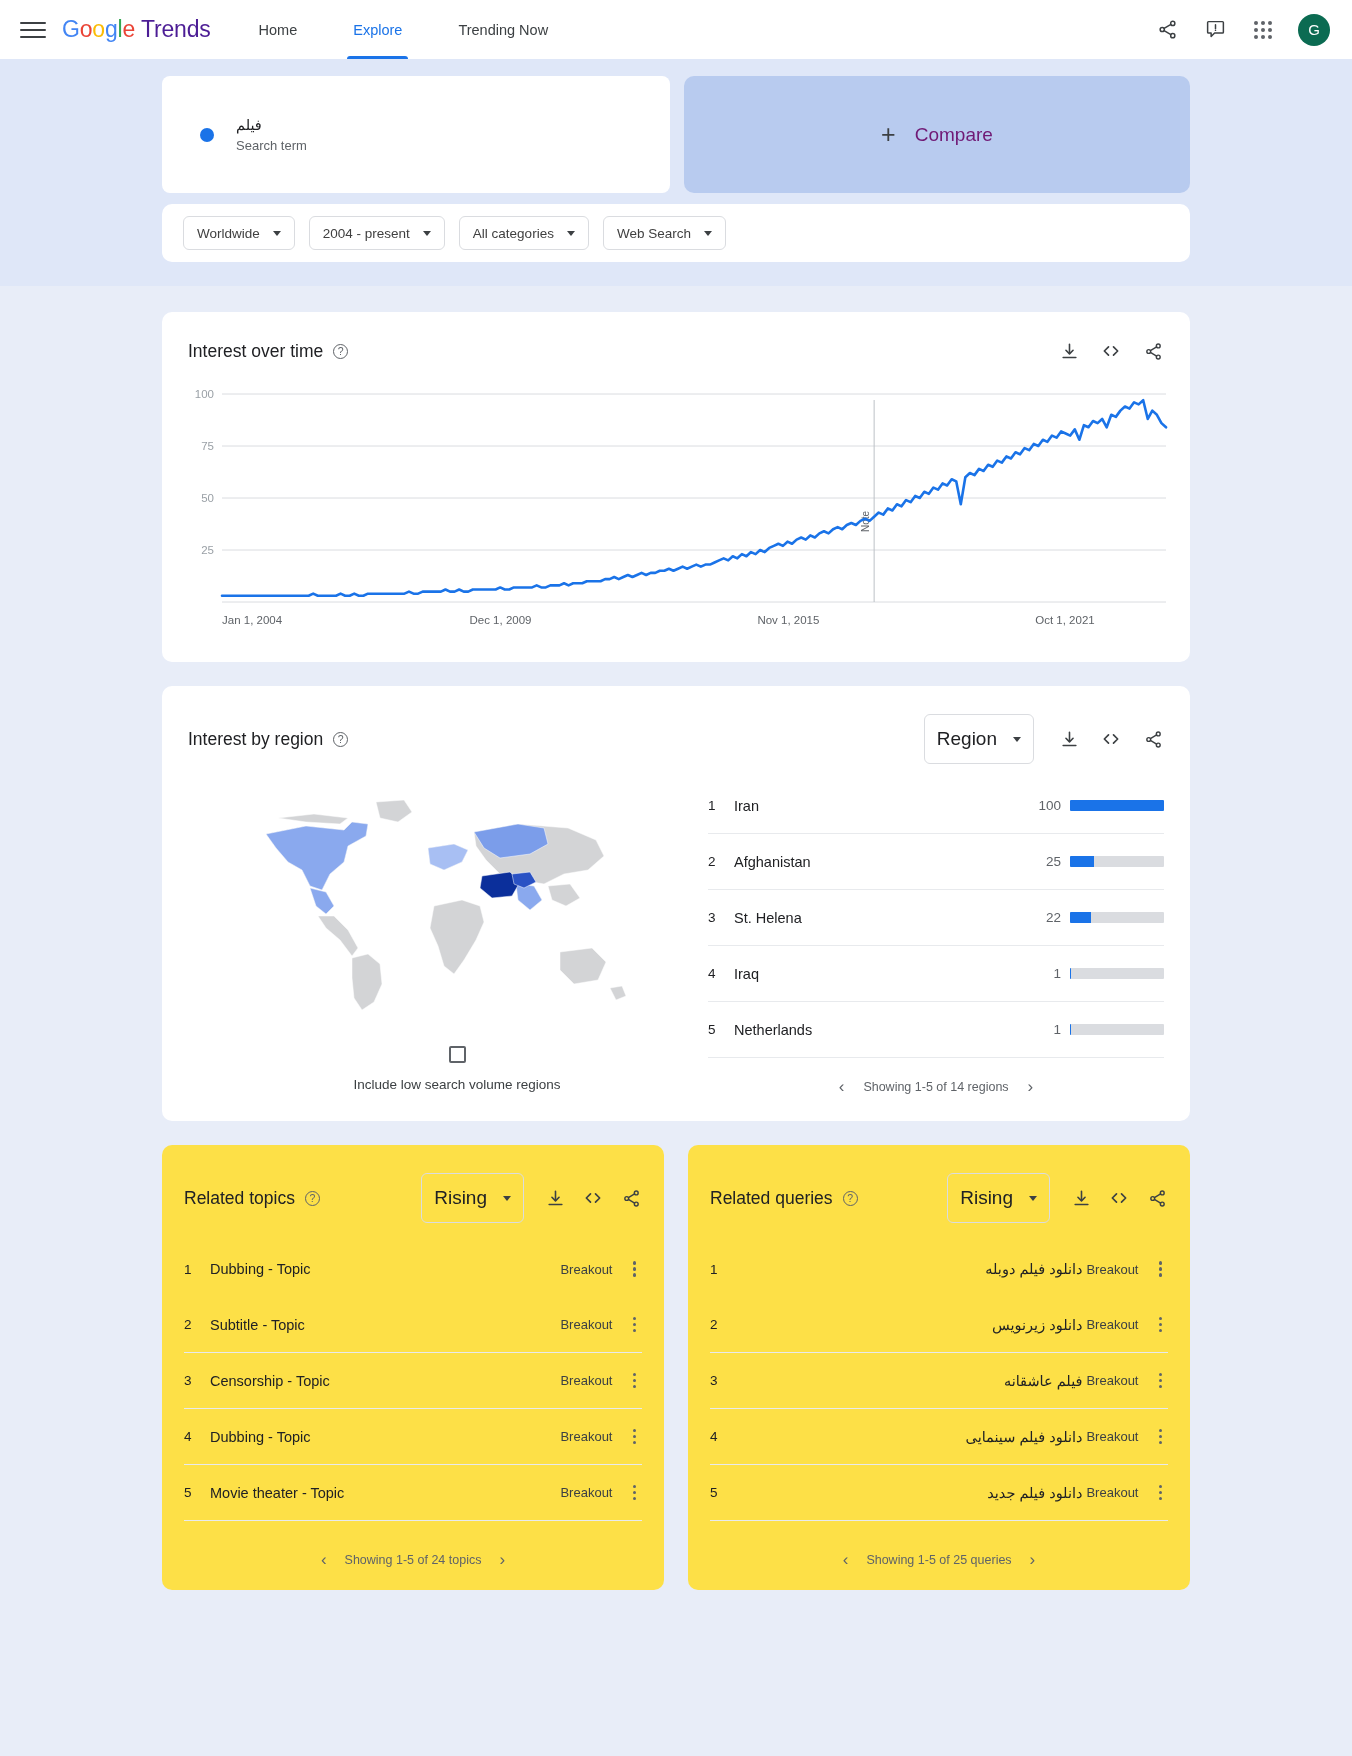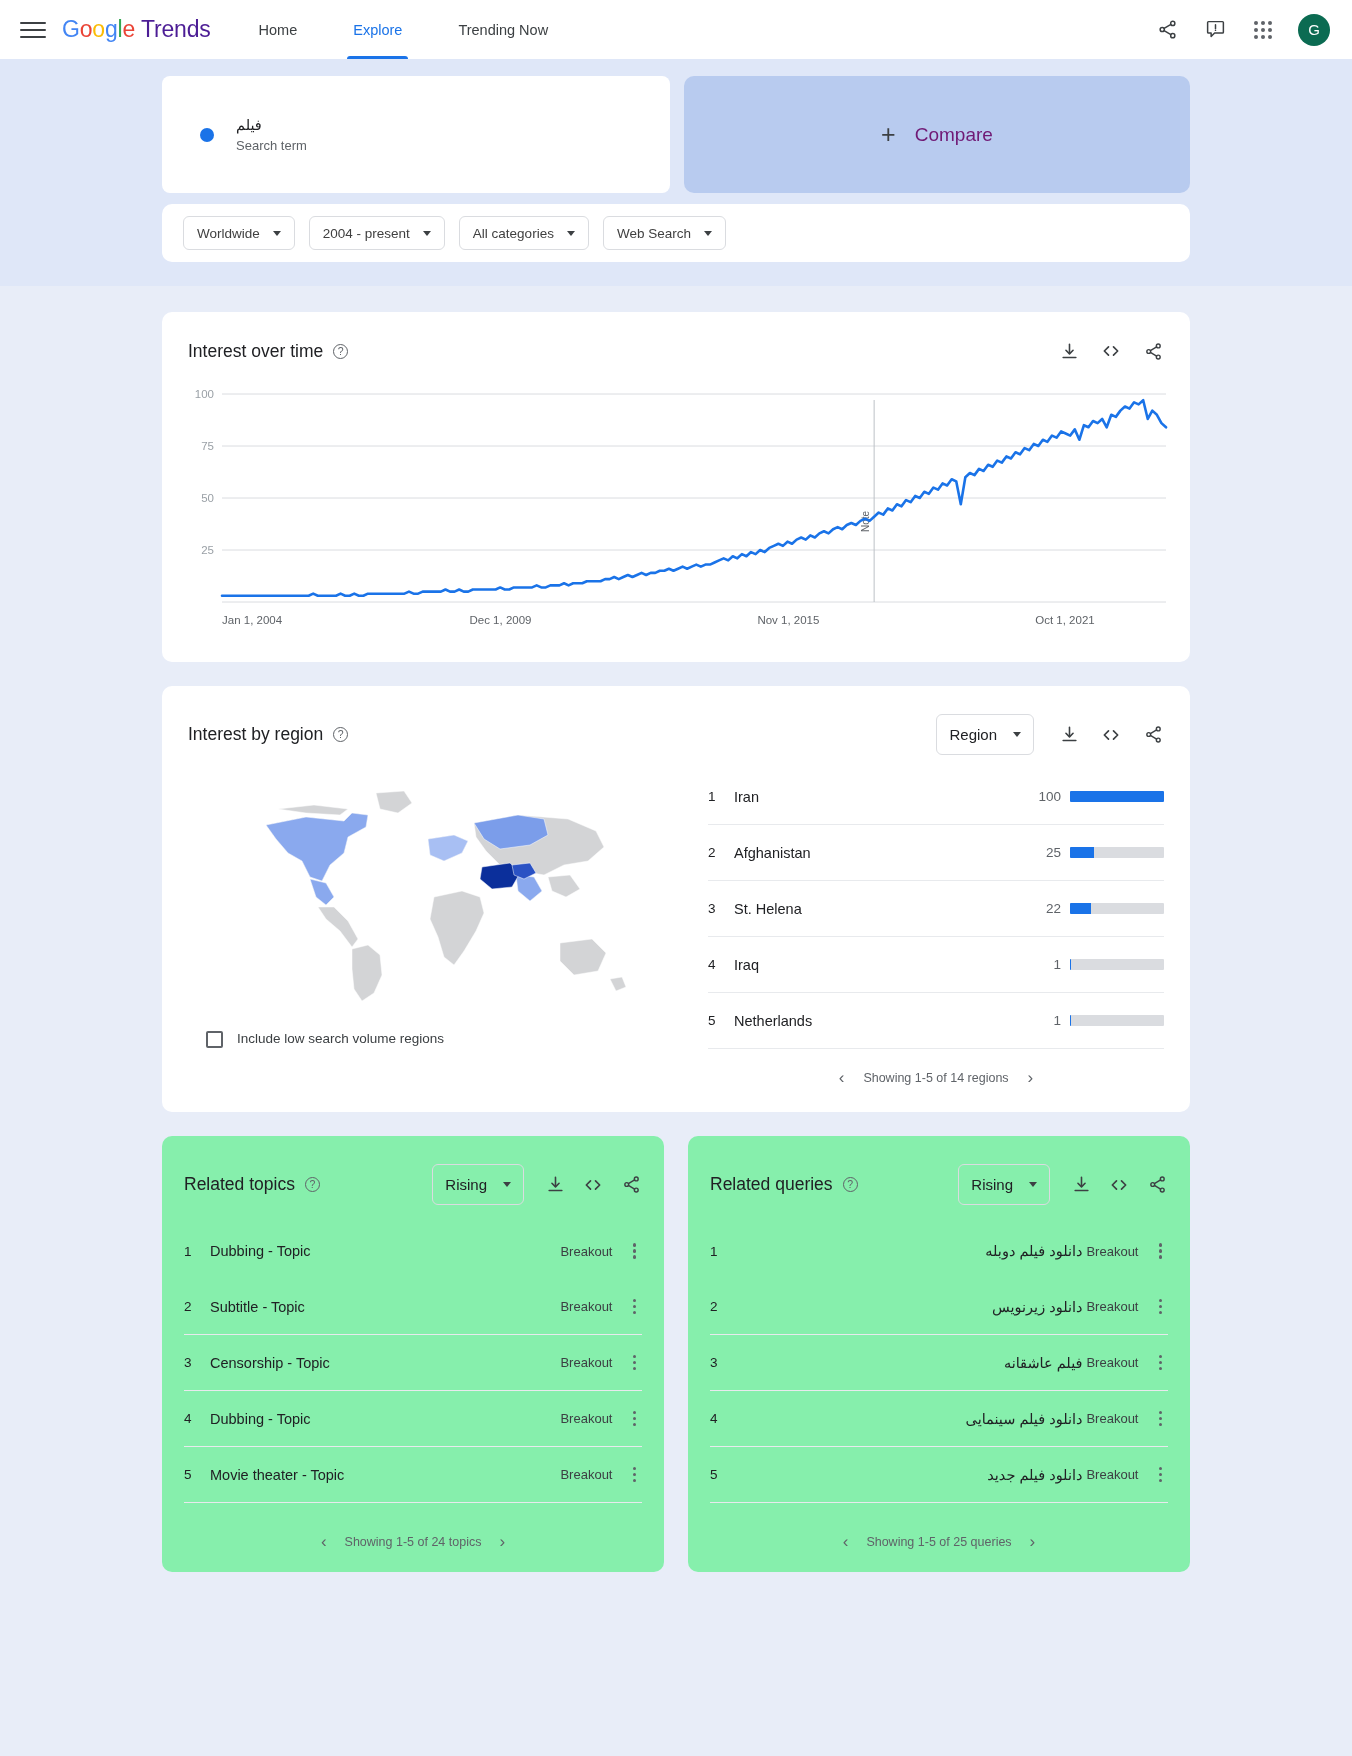--- a/index.html
+++ b/index.html
@@ -93,46 +93,46 @@
   .chartbox { padding: 22px 18px 8px 18px; position:relative; }
   .chart-svg { display:block; }
   .ytick { font-size:11.5px; fill:#9aa0a6; }
   .xtick { font-size:11.5px; fill:#5f6368; }
   .notelbl { font-size:10px; fill:#5f6368; }
 
   
   .region-body { display:flex; padding: 10px 26px 26px 26px; }
   .map-col { width: 520px; padding-top: 6px; }
   .map-svg { display:block; margin: 8px auto 0; }
-  .checkrow { display:flex; align-items:flex-start; gap:14px; margin: 22px 0 0 18px; }
+  .checkrow { display:flex; align-items:center; gap:14px; margin: 28px 0 0 18px; flex-direction: column; }
   .checkbox { width:17px; height:17px; border:2px solid #5f6368; border-radius:2px; cursor:pointer; }
   .checklabel { font-size:13.5px; color:#3c4043; }
 
   .list-col { flex:1; padding-top: 4px; }
   .rrow {
     display:flex; align-items:center; height: 56px; border-bottom:1px solid #e8eaed;
     font-size:14.5px; color:#202124;
   }
   .rrow:last-of-type { border-bottom:1px solid #e8eaed; }
   .rnum { width: 26px; color:#202124; font-size:13.5px; }
   .rname { flex:1; }
   .rval { color:#5f6368; font-size:13.5px; margin-right: 9px; }
   .bar { width:94px; height:11px; background:#dadce0; border-radius:1px; overflow:hidden; }
   .bar i { display:block; height:100%; background:#1a73e8; }
   .pager { display:flex; align-items:center; justify-content:center; gap:19px; margin-top:20px; color:#5f6368; font-size:12.5px; }
   .chev { cursor:pointer; font-size:17px; color:#5f6368; line-height:1; }
 
   
   .duo { width:1028px; margin: 0 auto; display:flex; gap: 24px; padding-bottom: 30px;}
-  .panel { flex:1; background:#86efac; border-radius:10px; padding-bottom: 8px; }
+  .panel { flex:1; background:#fde047; border-radius:10px; padding-bottom: 8px; }
   .panel-head { display:flex; align-items:center; padding: 28px 22px 0 22px; }
   .panel-actions { margin-left:auto; display:flex; align-items:center; gap:16px; }
   .sel-pill {
-    border:1px solid #dadce0; border-radius:6px; height:41px; padding:0 12px;
-    display:flex; align-items:center; gap:16px; font-size:15px; cursor:pointer; margin-right: 4px;
+    border:1px solid #dadce0; border-radius:6px; height:50px; padding:0 12px;
+    display:flex; align-items:center; gap:16px; font-size:19px; cursor:pointer; margin-right: 4px;
   }
   .trow {
     display:flex; align-items:center; height: 56px; border-bottom:1px solid #e8eaed;
     margin: 0 22px; font-size:14.5px;
   }
   .trow.nb { border-bottom: none; }
   .tnum { width:26px; font-size:13.5px; }
   .tname { flex:1; }
   .tname.rtl { direction:rtl; text-align:right; padding-right: 4px; }
   .tval { font-size:13px; color:#3c4043; margin-right:14px; }

